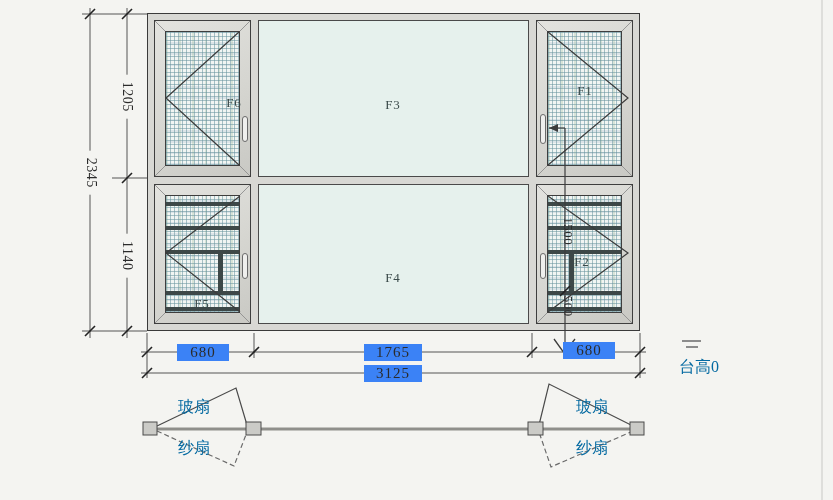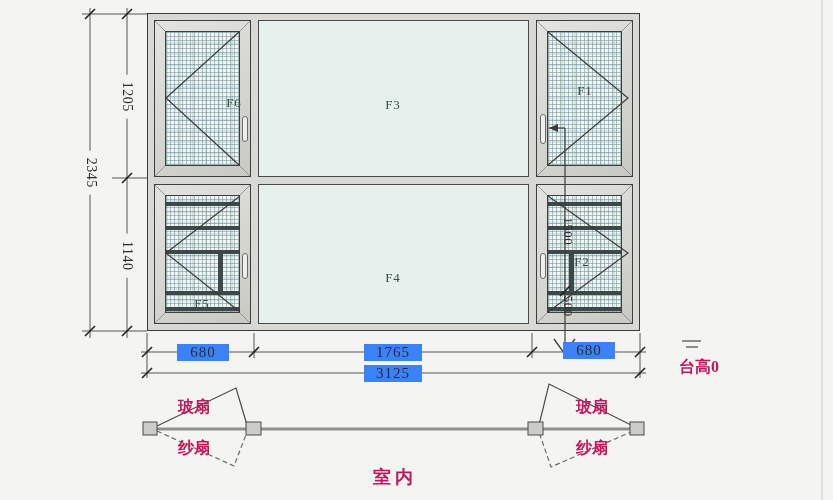--- a/index.html
+++ b/index.html
@@ -24,21 +24,21 @@
   .glass{background:#e6f1ed;border:1px solid #4a4a4a;box-sizing:border-box;}
   .bar-h{position:absolute;height:4px;background:#3d4848;left:0;right:0;}
   .bar-v{position:absolute;width:5px;background:#3d4848;}
   .handle{position:absolute;width:6px;background:#efefed;border:1px solid #6a6a6a;border-radius:3px;box-sizing:border-box;}
   
   .dimtxt{color:#2b2b2b;text-align:center;line-height:1.1;}
   .hdim{font-size:15px;letter-spacing:1px;background:#3b82f6;padding:0 3px;}
   .vdim{font-size:14px;letter-spacing:.5px;background:#f4f4f1;transform:rotate(90deg);}
   .vdim-in{font-size:13px;letter-spacing:.5px;transform:rotate(90deg);background:transparent;}
   .flabel{font-size:13px;color:#3a4a4a;letter-spacing:1px;text-align:center;}
-  .cnlabel{font-size:16px;color:#be185d;text-align:center;white-space:nowrap;font-weight:bold;}
+  .cnlabel{font-size:16px;color:#0369a1;text-align:center;white-space:nowrap;}
   .z3{z-index:3;}
   #linework{position:absolute;left:0;top:0;z-index:2;pointer-events:none;}
   #rightedge{position:absolute;left:821px;top:0;width:2px;height:500px;background:#dededb;}
 </style>
 </head>
 <body>
 
 <div id="stage">
 
   <div class="abs frame" style="left:147px;top:13px;width:493px;height:318px;"></div>
@@ -174,21 +174,20 @@
   <div class="abs dimtxt vdim z3" style="left:105px;top:248px;width:44px;">1140</div>
   <div class="abs dimtxt vdim-in z3" style="left:548px;top:224px;width:40px;">1500</div>
   <div class="abs dimtxt vdim-in z3" style="left:551px;top:299px;width:34px;">500</div>
 
   <div class="abs dimtxt hdim z3" style="left:177px;top:344px;width:46px;">680</div>
   <div class="abs dimtxt hdim z3" style="left:364px;top:344px;width:52px;">1765</div>
   <div class="abs dimtxt hdim z3" style="left:563px;top:342px;width:46px;">680</div>
   <div class="abs dimtxt hdim z3" style="left:364px;top:365px;width:52px;">3125</div>
 
   <div class="abs cnlabel z3" style="left:664px;top:357px;width:70px;">台高0</div>
-  <div class="abs cnlabel z3" style="left:360px;top:465px;width:70px;font-size:18px;letter-spacing:4px;">室内</div>
 
   <div class="abs cnlabel z3" style="left:167px;top:397px;width:54px;">玻扇</div>
   <div class="abs cnlabel z3" style="left:167px;top:438px;width:54px;">纱扇</div>
   <div class="abs cnlabel z3" style="left:565px;top:397px;width:54px;">玻扇</div>
   <div class="abs cnlabel z3" style="left:565px;top:438px;width:54px;">纱扇</div>
 
   <div id="rightedge"></div>
 </div>
 
 </body></html>

